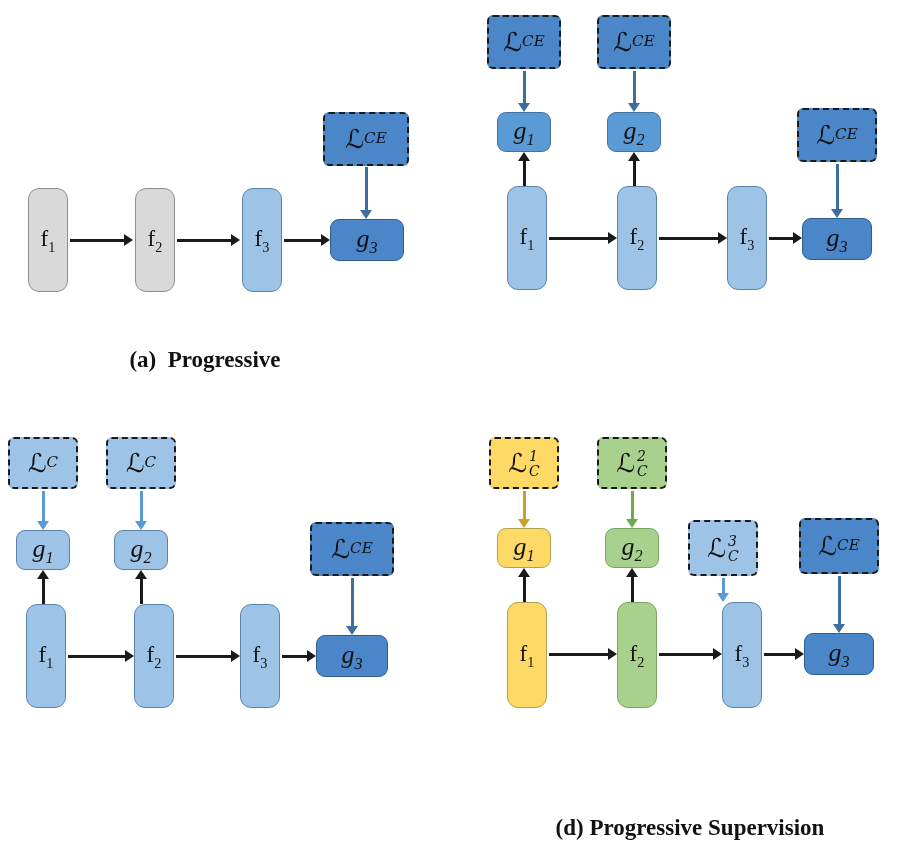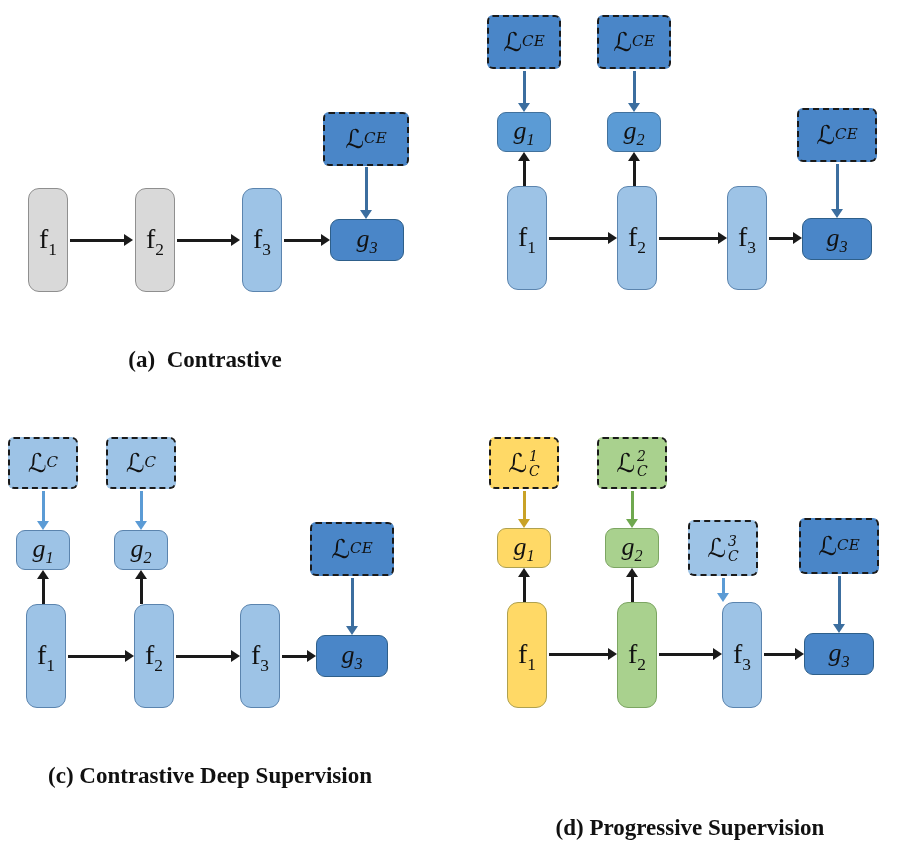--- a/index.html
+++ b/index.html
@@ -6,21 +6,21 @@
   .canvas {
     position:relative; width:914px; height:850px; background:#ffffff;
     font-family:"Liberation Serif", serif; color:#111; overflow:hidden;
   }
   .panel { position:absolute; inset:0; }
 
   
   .blk {
     position:absolute; box-sizing:border-box; border:1.8px solid;
     display:flex; align-items:center; justify-content:center;
-    font-family:"Liberation Serif", serif; font-size:28px; color:#111;
+    font-family:"Liberation Serif", serif; font-size:23px; color:#111;
   }
   .fblock { width:40px; border-radius:11px; }
   .gbox  { border-radius:9px; font-size:26px; font-style:italic; }
   .blk sub { font-size:0.62em; line-height:1; }
 
   
   .gray   { background:#D9D9D9; border-color:#8F8F8F; }
   .lblue  { background:#9DC3E6; border-color:#5B84AE; }
   .mblue  { background:#5B9BD5; border-color:#41719C; }
   .dblue  { background:#4A86C8; border-color:#2E5F8A; }
@@ -89,21 +89,21 @@
     </div>
     <div class="arr-right ink" style="left:177px;top:239px;width:54px;"></div>
     <div class="blk fblock lblue" style="left:242px;top:188px;height:104px;">
       <span><span>f</span><sub>3</sub></span>
     </div>
     <div class="arr-right ink" style="left:284px;top:239px;width:37px;"></div>
     <div class="blk gbox dblue" style="left:330px;top:219px;width:74px;height:42px;">
       <span><span>g</span><sub>3</sub></span>
     </div>
 
-    <div class="caption" style="left:30px;top:344px;width:350px;">(a)  Contrastive</div>
+    <div class="caption" style="left:30px;top:344px;width:350px;">(a)  Progressive</div>
   </div>
 
   <div class="panel">
 
     <div class="loss dblue" style="left:487px;top:15px;width:74px;height:54px;">
       <span>ℒ</span>
         <sub>CE</sub>
     </div>
     <div class="loss dblue" style="left:597px;top:15px;width:74px;height:54px;">
       <span>ℒ</span>
@@ -184,21 +184,20 @@
 
     <div class="loss dblue" style="left:310px;top:522px;width:84px;height:54px;">
       <span>ℒ</span>
         <sub>CE</sub>
     </div>
     <div class="arr-down cdblue" style="left:351px;top:578px;height:48px;"></div>
     <div class="blk gbox dblue" style="left:316px;top:635px;width:72px;height:42px;">
       <span><span>g</span><sub>3</sub></span>
     </div>
 
-    <div class="caption" style="left:0px;top:760px;width:420px;">(c) Contrastive Deep Supervision</div>
   </div>
 
   <div class="panel">
 
     <div class="loss yellow" style="left:489px;top:437px;width:70px;height:52px;">
       <span>ℒ</span>
         <span class="stack">
           <span>1</span>
           <span>C</span>
         </span>

